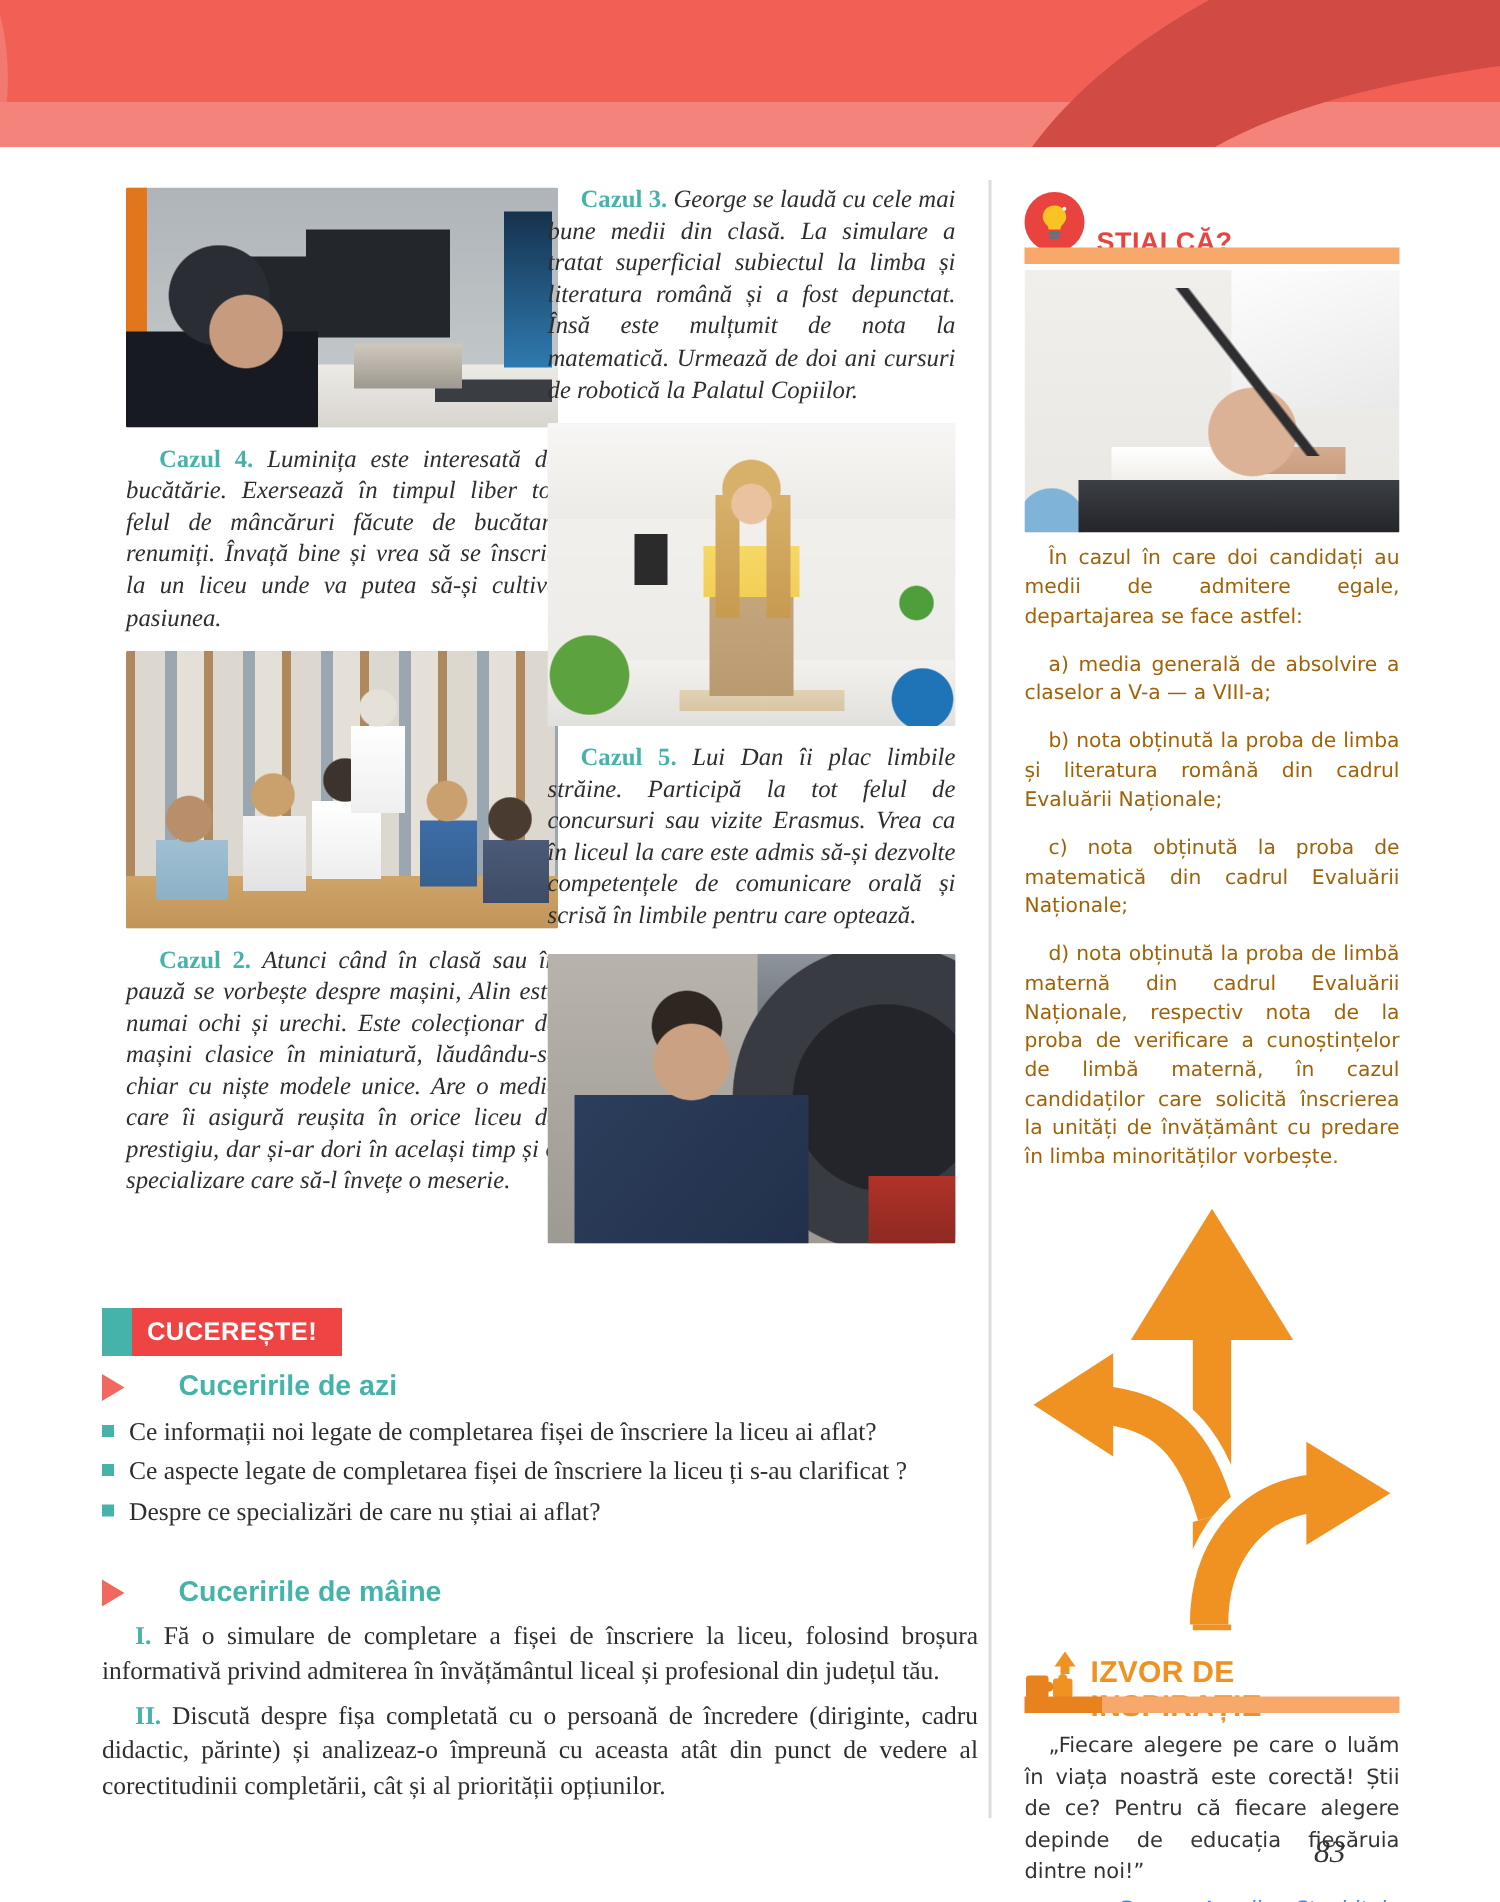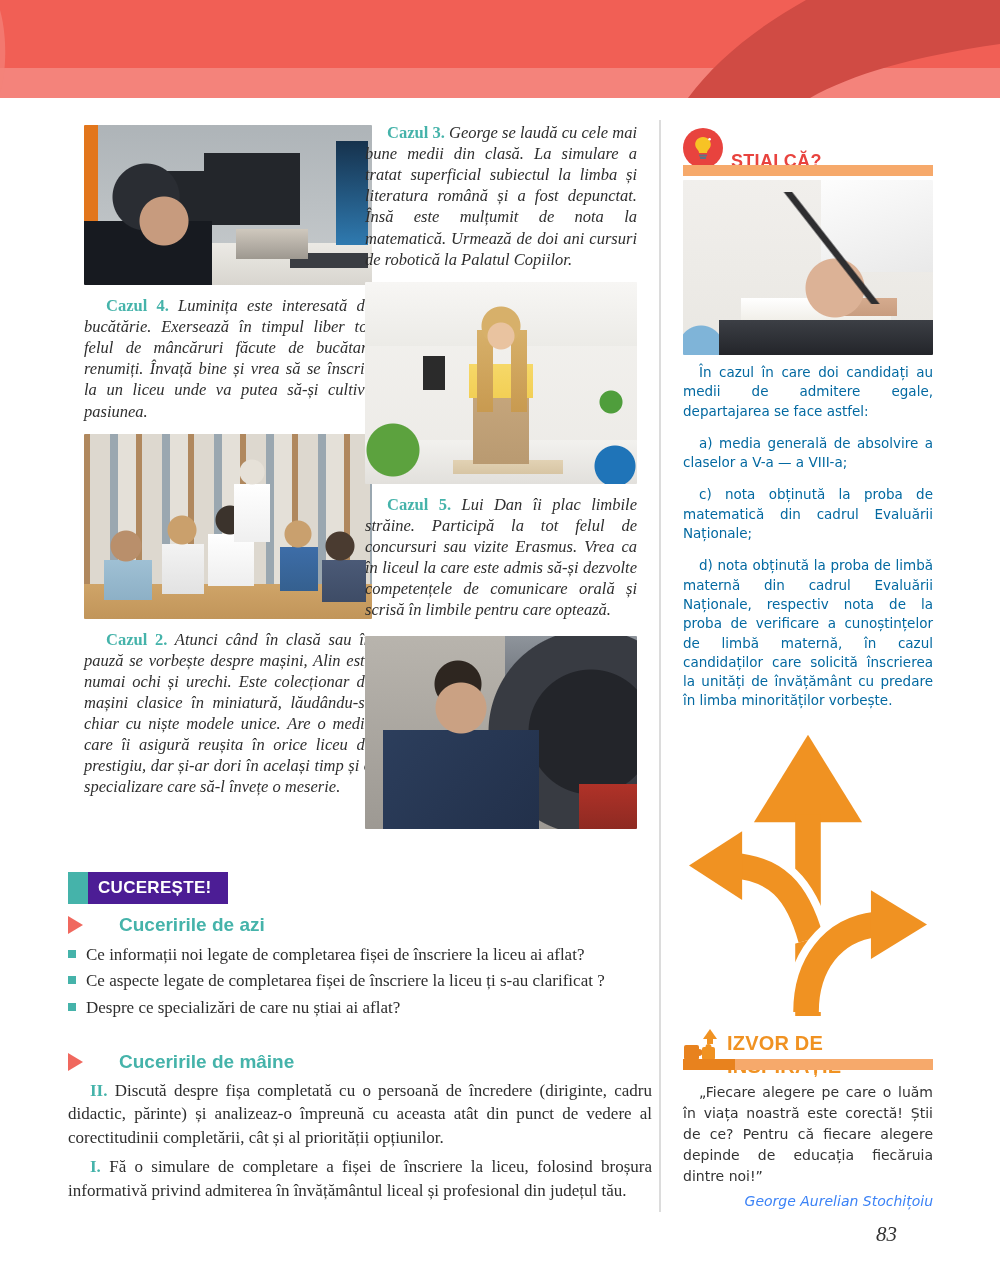--- a/index.html
+++ b/index.html
@@ -83,21 +83,21 @@
     linear-gradient(#d5ab8e,#c89d80) 150px 118px / 64px 18px no-repeat,
     linear-gradient(160deg,#fdfdfd,#e9e9e9) 138px 0px / 112px 92px no-repeat,
     linear-gradient(#ffffff,#f1efe9) 58px 118px / 150px 22px no-repeat,
     linear-gradient(#3c3f45,#23252a) 36px 140px / 214px 35px no-repeat,
     radial-gradient(circle at 18px 168px,#7fb4d8 0 22px,rgba(0,0,0,0) 23px) no-repeat,
     linear-gradient(#f1efec,#e9e7e2);}
 
   
   .cucereste-row{display:flex;align-items:stretch;height:32px;margin-bottom:8px;}
   .teal-tab{width:20px;background:#45b3aa;}
-  .cucereste-label{background:#4c1d95;color:#fff;font-family:"Liberation Sans",sans-serif;
+  .cucereste-label{background:#ef4444;color:#fff;font-family:"Liberation Sans",sans-serif;
     font-weight:bold;font-size:17px;display:flex;align-items:center;padding:0 16px 0 10px;
     letter-spacing:.3px;}
   .subhead{display:flex;align-items:center;gap:10px;margin:10px 0 6px 0;}
   .tri{width:0;height:0;border-top:9px solid transparent;border-bottom:9px solid transparent;
        border-left:15px solid #f0685e;}
   .subhead-title{color:#45b3aa;font-family:"Liberation Sans",sans-serif;font-weight:bold;font-size:19px;margin-left:26px;}
   .bullets{list-style:none;margin:2px 0 0 0;padding:0;}
   .bullets li{display:flex;align-items:baseline;gap:10px;font-size:17px;line-height:1.55;}
   .sq{flex:0 0 auto;width:8px;height:8px;background:#45b3aa;position:relative;top:-2px;}
   .tomorrow{margin-top:30px;}
@@ -105,21 +105,21 @@
   .task .numeral{color:#45b3aa;font-weight:bold;}
 
   
   .side-head{position:relative;height:48px;margin-bottom:4px;}
   .icon-circle{position:absolute;left:0;top:0;width:40px;height:40px;border-radius:50%;
     background:#e8433e;display:flex;align-items:center;justify-content:center;}
   .side-title{position:absolute;left:48px;top:23px;font-family:"Liberation Sans",sans-serif;
     font-weight:bold;font-size:18px;color:#e8433e;letter-spacing:.3px;}
   .side-bar{position:absolute;left:0;bottom:0;width:250px;height:11px;background:#f6a96b;}
   .side-par{font-family:"DejaVu Sans",sans-serif;font-size:13.5px;line-height:1.43;
-    text-align:justify;text-indent:16px;color:#0369a1;margin:13px 0 1px 0;}
+    text-align:justify;text-indent:16px;color:#a16207;margin:13px 0 1px 0;}
   .side-par:first-of-type{margin-top:8px;}
   .arrows-wrap{margin:10px 0 0 0;text-align:center;}
   .izvor-head{position:relative;height:46px;margin-top:4px;}
   .izvor-title{position:absolute;left:44px;top:8px;font-family:"Liberation Sans",sans-serif;
     font-weight:bold;font-size:20px;color:#f09222;letter-spacing:.2px;}
   .izvor-bar{position:absolute;left:0;bottom:0;width:250px;height:11px;
     background:linear-gradient(90deg,#e8821e 0 52px,#f6a96b 52px);}
   .quote{font-family:"DejaVu Sans",sans-serif;font-size:14px;line-height:1.5;text-align:justify;
     text-indent:16px;color:#333;margin:12px 0 6px 0;}
   .author{font-family:"DejaVu Sans",sans-serif;font-style:italic;font-size:14px;color:#3b82f6;
@@ -181,24 +181,24 @@
       <li>
           <span class="sq"></span>
           <span>Despre ce specializări de care nu știai ai aflat?</span>
         </li>
     </ul>
     <div class="tomorrow">
       <div class="subhead">
         <span class="tri"></span>
         <span class="subhead-title">Cuceririle de mâine</span>
       </div>
+      <p class="task"><span class="numeral">I.</span>
+         <span>Fă o simulare de completare a fișei de înscriere la liceu, folosind broșura informativă privind admiterea în învățământul liceal și profesional din județul tău.</span></p>
       <p class="task"><span class="numeral">II.</span>
          <span>Discută despre fișa completată cu o persoană de încredere (diriginte, cadru didactic, părinte) și analizeaz-o împreună cu aceasta atât din punct de vedere al corectitudinii completării, cât și al priorității opțiunilor.</span></p>
-      <p class="task"><span class="numeral">I.</span>
-         <span>Fă o simulare de completare a fișei de înscriere la liceu, folosind broșura informativă privind admiterea în învățământul liceal și profesional din județul tău.</span></p>
     </div>
   </div>
 
   <div class="divider"></div>
 
   <aside class="sidebar">
     <div class="side-head">
       <span class="icon-circle">
         <svg width="20" height="25" viewBox="0 0 20 25">
           <path d="M10 1 C5 1 2.2 4.8 2.2 8.5 c0 2.8 1.6 4.3 2.8 5.7 .8 .9 .9 1.7 1 2.8 h8 c.1-1.1 .2-1.9 1-2.8 1.2-1.4 2.8-2.9 2.8-5.7 C17.8 4.8 15 1 10 1 Z" fill="#F7C325"></path>
@@ -206,20 +206,21 @@
           <rect x="6.8" y="21" width="6.4" height="2.1" rx="1" fill="#5d7486"></rect>
           <circle cx="16.6" cy="3.2" r="1.3" fill="#ffffff"></circle>
         </svg>
       </span>
       <span class="side-title">ȘTIAI CĂ?</span>
       <span class="side-bar"></span>
     </div>
     <div class="photo photo-writing" title="Hand in a white shirt writing with a pen on paper"></div>
     <p class="side-par">În cazul în care doi candidați au medii de admitere egale, departajarea se face astfel:</p>
     <p class="side-par">a) media generală de absolvire a claselor a V-a — a VIII-a;</p>
+    <p class="side-par">b) nota obținută la proba de limba și literatura română din cadrul Evaluării Naționale;</p>
     <p class="side-par">c) nota obținută la proba de matematică din cadrul Evaluării Naționale;</p>
     <p class="side-par">d) nota obținută la proba de limbă maternă din cadrul Evaluării Naționale, respectiv nota de la proba de verificare a cunoștințelor de limbă maternă, în cazul candidaților care solicită înscrierea la unități de învățământ cu predare în limba minorităților vorbește.</p>
 
     <div class="arrows-wrap">
       <svg width="250" height="295" viewBox="0 0 250 300">
         <polygon points="70,103 180,103 125,14" fill="#F09222"></polygon>
         <rect x="112" y="95" width="26" height="205" fill="#F09222"></rect>
         <path d="M128,222 C114,172 92,150 48,147" stroke="#ffffff" stroke-width="42" fill="none"></path>
         <path d="M128,222 C114,172 92,150 48,147" stroke="#F09222" stroke-width="26" fill="none"></path>
         <polygon points="58,112 58,182 4,147" fill="#F09222"></polygon>

